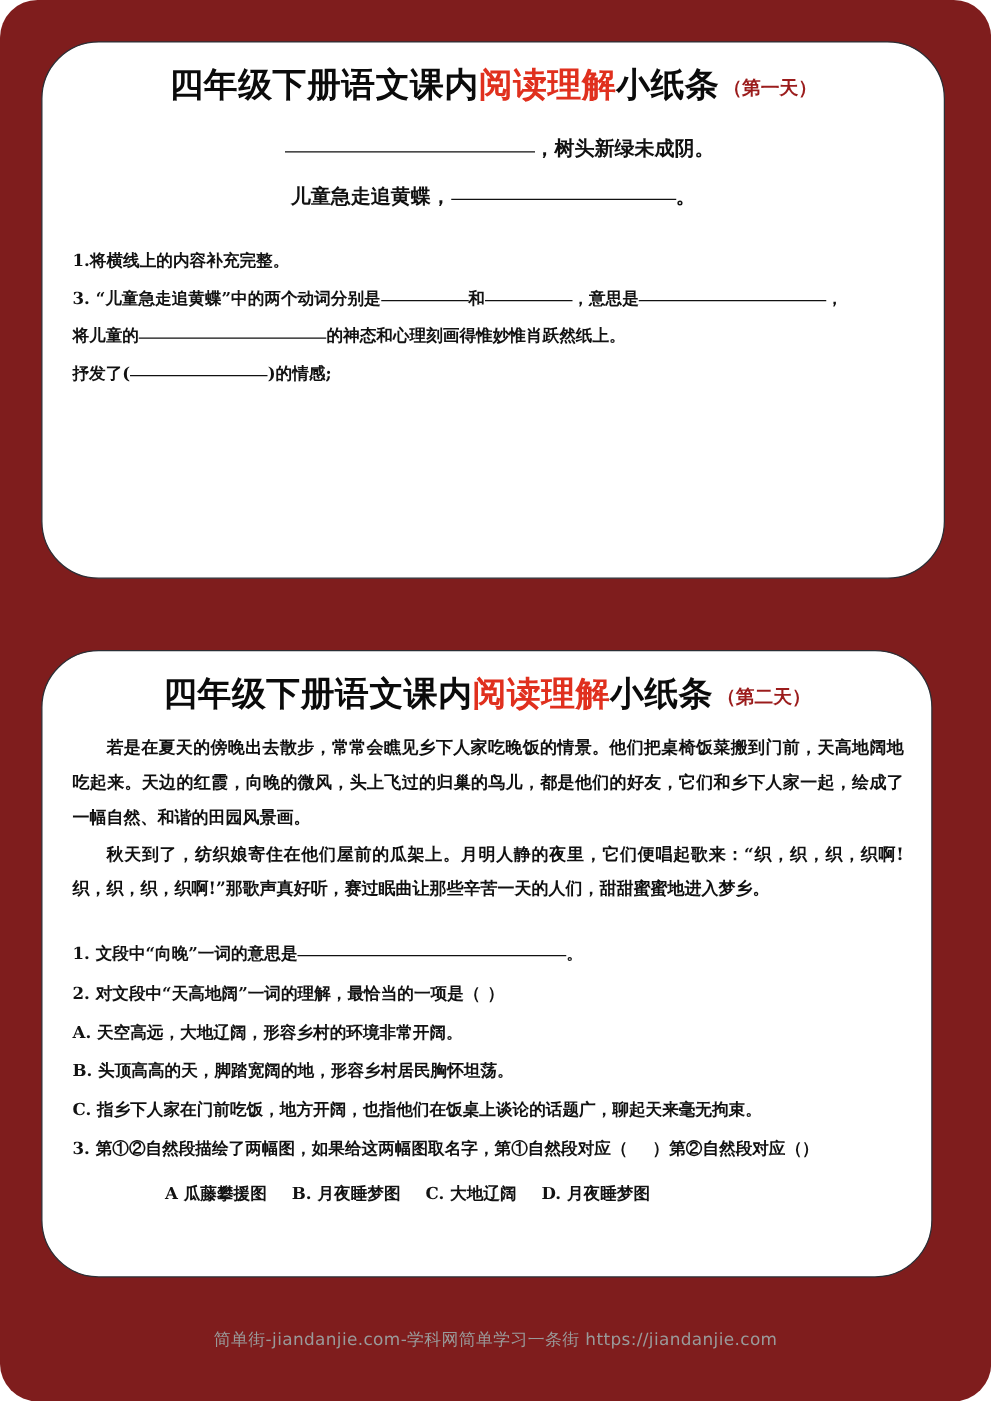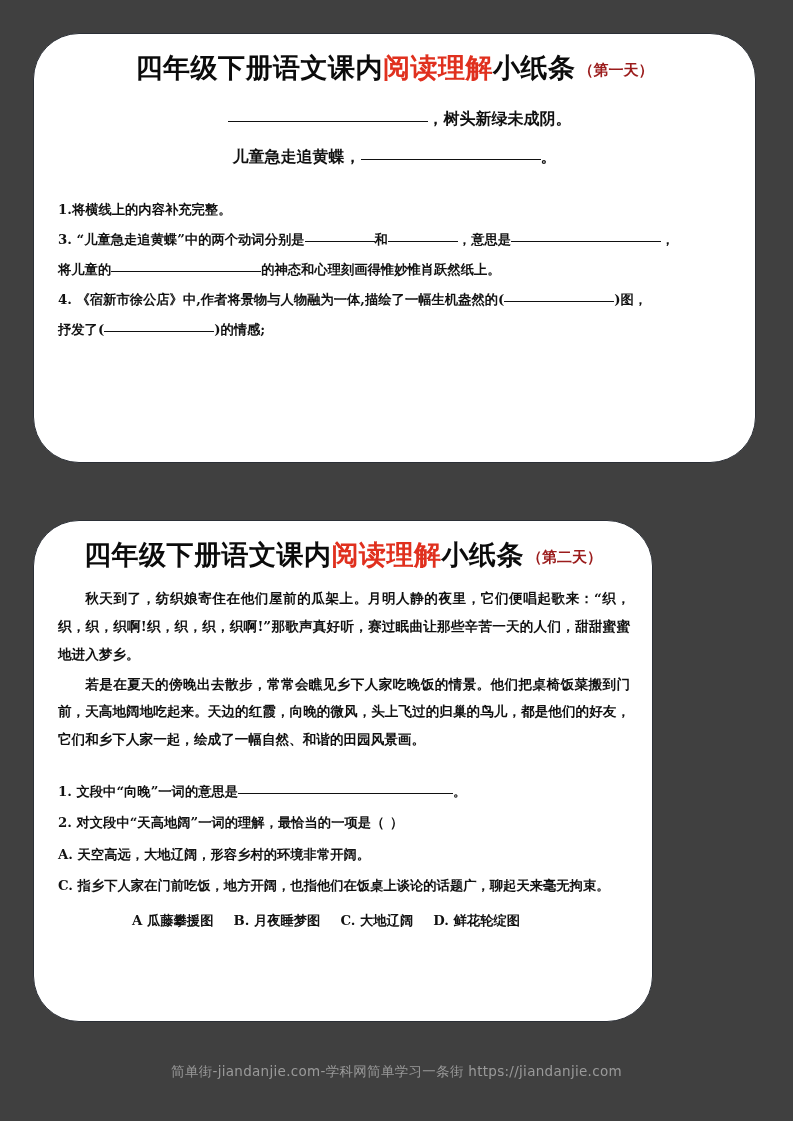--- a/index.html
+++ b/index.html
@@ -12,33 +12,34 @@
     height: 1121px;
     position: relative;
     font-family: "DejaVu Sans", "Liberation Sans", sans-serif;
     color: #111111;
     overflow: hidden;
   }
 
   .page {
     position: absolute;
     inset: 0;
-    background: #404040;
+    background: #7f1d1d;
+    border-radius: 30px;
   }
 
   
   .card {
     position: absolute;
     border: 1.4px solid #2b2f36;
     border-radius: 46px;
     background: #ffffff;
     box-sizing: border-box;
   }
   #card-day1 { left: 33px; top: 33px; width: 723px; height: 430px; }
-  #card-day2 { left: 33px; top: 520px; width: 620px; height: 502px; }
+  #card-day2 { left: 33px; top: 520px; width: 713px; height: 502px; }
 
   
   .card-title {
     text-align: center;
     margin-top: 16px;
     white-space: nowrap;
     font-family: "DejaVu Serif", "Liberation Serif", serif;
   }
   .title-main {
     font-size: 27px;
@@ -175,59 +176,62 @@
 
 
       <div class="q-line">
         <span>3.  “儿童急走追黄蝶”中的两个动词分别是</span><span class="blank b-70"></span><span>和</span><span class="blank b-70"></span><span>，意思是</span><span class="blank b-150"></span><span>，</span>
       </div>
 
       <div class="q-line">
         <span>将儿童的</span><span class="blank b-150"></span><span>的神态和心理刻画得惟妙惟肖跃然纸上。</span>
       </div>
 
-      <div class="q-line">
-        <span>4.  《宿新市徐公店》中,作者将景物与人物融为一体,描绘了一幅生机盎然的(</span><span class="blank b-110"></span><span>)图，</span>
-      </div>
 
       <div class="q-line">
         <span>抒发了(</span><span class="blank b-110"></span><span>)的情感;</span>
       </div>
     </div>
   </div>
 
   <div class="card" id="card-day2">
 
     <div class="card-title">
       <span class="title-main">四年级下册语文课内</span><span class="title-red">阅读理解</span><span class="title-main">小纸条</span><span class="title-day">（第二天）</span>
     </div>
 
     <div class="passage">
+      <p>若是在夏天的傍晚出去散步，常常会瞧见乡下人家吃晚饭的情景。他们把桌椅饭菜搬到门前，天高地阔地吃起来。天边的红霞，向晚的微风，头上飞过的归巢的鸟儿，都是他们的好友，它们和乡下人家一起，绘成了一幅自然、和谐的田园风景画。</p>
       <p>秋天到了，纺织娘寄住在他们屋前的瓜架上。月明人静的夜里，它们便唱起歌来：“织，织，织，织啊!织，织，织，织啊!”那歌声真好听，赛过眠曲让那些辛苦一天的人们，甜甜蜜蜜地进入梦乡。</p>
-      <p>若是在夏天的傍晚出去散步，常常会瞧见乡下人家吃晚饭的情景。他们把桌椅饭菜搬到门前，天高地阔地吃起来。天边的红霞，向晚的微风，头上飞过的归巢的鸟儿，都是他们的好友，它们和乡下人家一起，绘成了一幅自然、和谐的田园风景画。</p>
     </div>
 
     <div class="questions2">
       <div class="q-line">
         <span>1. 文段中“向晚”一词的意思是</span><span class="blank b-215"></span><span>。</span>
       </div>
 
       <div class="q-line">
         <span>2. 对文段中“天高地阔”一词的理解，最恰当的一项是</span><span class="paren">（     ）</span>
       </div>
 
       <div class="q-line">
         <span>A. 天空高远，大地辽阔，形容乡村的环境非常开阔。</span>
       </div>
       <div class="q-line">
+        <span>B. 头顶高高的天，脚踏宽阔的地，形容乡村居民胸怀坦荡。</span>
+      </div>
+      <div class="q-line">
         <span>C. 指乡下人家在门前吃饭，地方开阔，也指他们在饭桌上谈论的话题广，聊起天来毫无拘束。</span>
       </div>
 
+      <div class="q-line">
+        <span>3. 第①②自然段描绘了两幅图，如果给这两幅图取名字，第①自然段对应（</span><span class="choice-gap"></span><span>）第②自然段对应（</span><span>）</span>
+      </div>
 
       <div class="choice-row">
-        <span>A 瓜藤攀援图</span><span class="choice-gap"></span><span>B. 月夜睡梦图</span><span class="choice-gap"></span><span>C. 大地辽阔</span><span class="choice-gap"></span><span>D. 鲜花轮绽图</span>
+        <span>A 瓜藤攀援图</span><span class="choice-gap"></span><span>B. 月夜睡梦图</span><span class="choice-gap"></span><span>C. 大地辽阔</span><span class="choice-gap"></span><span>D. 月夜睡梦图</span>
       </div>
     </div>
   </div>
 
   <div class="footer">简单街-jiandanjie.com-学科网简单学习一条街 https://jiandanjie.com</div>
 
 </div>
 
 </body></html>

